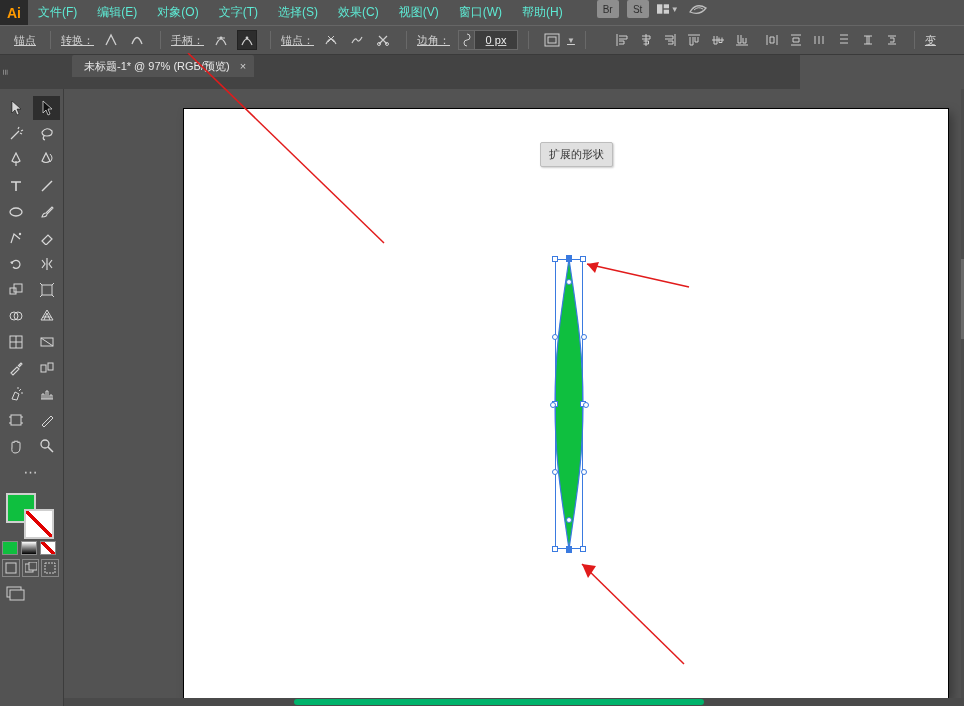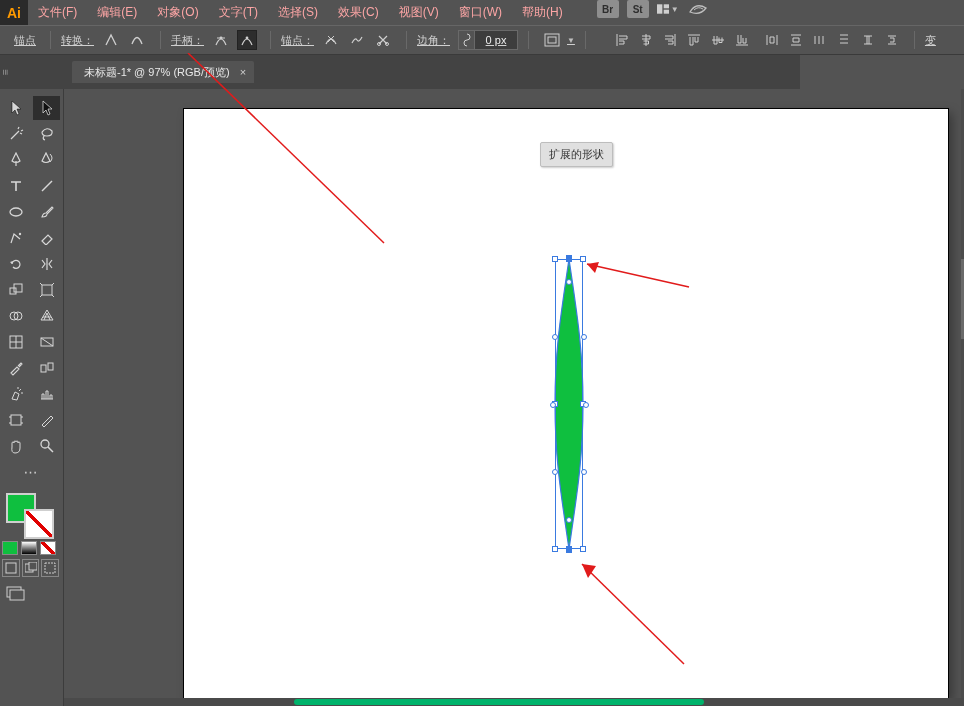--- a/index.html
+++ b/index.html
@@ -15,28 +15,28 @@
   .menubar {
     position: absolute; left: 0; top: 0; width: 964px; height: 25px;
     background: #535353; display: flex; align-items: flex-start;
   }
   .ai-logo {
     width: 28px; height: 25px; display: flex; align-items: center; justify-content: center;
     background: #2a2a2a;
   }
   .ai-logo span { color: #ff9a00; font-weight: bold; font-size: 14px; font-family: Arial; }
   .menu-item {
-    padding: 0 10px; height: 25px; line-height: 25px; color: #fca5a5; font-size: 12px;
+    padding: 0 10px; height: 25px; line-height: 25px; color: #5eead4; font-size: 12px;
     cursor: default;
   }
   .menubar .gap { flex: 0 0 20px; }
   .menubar .mb-icon {
     width: 22px; height: 18px; margin: 0 4px; background: #8e8e8e; border-radius: 2px;
     display: flex; align-items: center; justify-content: center; color: #2e2e2e;
-    font-size: 10px; font-weight: bold;
+    font-size: 10px; font-weight: normal;
   }
   .menubar .mb-ghost {
     width: 22px; height: 18px; margin: 0 4px;
     display: flex; align-items: center; justify-content: center; color: #bfbfbf;
   }
   .down-caret { margin-left: 2px; font-size: 8px; color: #bfbfbf; }
 
   
   .ctrlbar {
     position: absolute; left: 0; top: 25px; width: 964px; height: 30px;
@@ -64,21 +64,21 @@
   .corner-field input {
     width: 42px; height: 100%; background: #3d3d3d; border: none; color: #eee;
     font-size: 11px; text-align: center; outline: none;
   }
   .align-group { display:flex; margin-left: 14px; }
   .align-group .ctrl-iconbtn { width:18px; }
 
   
   .tabstrip {
     position: absolute; left: 0; top: 55px; width: 800px; height: 34px;
-    background: #434343; display: flex; align-items: center;
+    background: #434343; display: flex; align-items: flex-start;
   }
   .tabstrip .panel-grip {
     width: 12px; height: 34px; display:flex; align-items:center; justify-content:center;
     color:#888;
   }
   .panel-grip::before { content:"≡"; transform: rotate(90deg); font-size:10px; color:#9a9a9a;}
   .tabstrip .tab-gap { width: 60px; }
   .doc-tab {
     height: 22px; padding: 0 8px 0 12px; background: #535353;
     display:flex; align-items:center; color:#e8e8e8; font-size: 11px;

